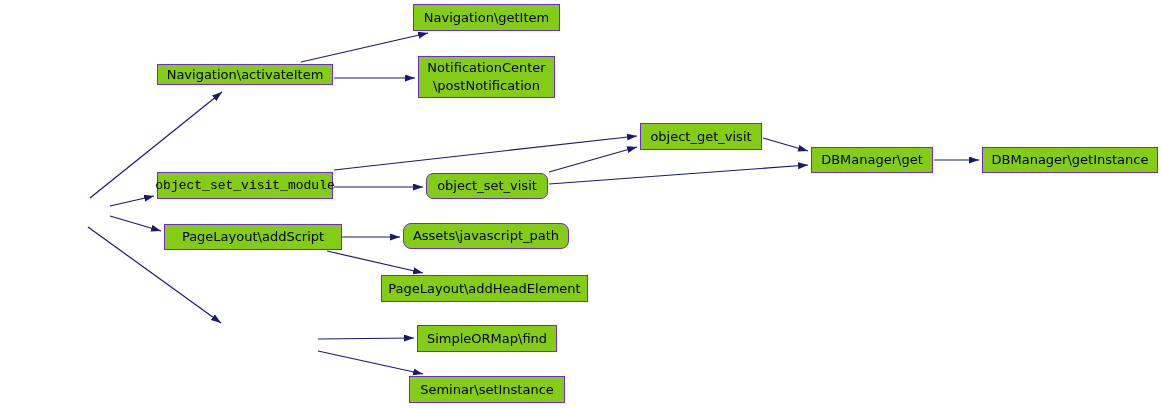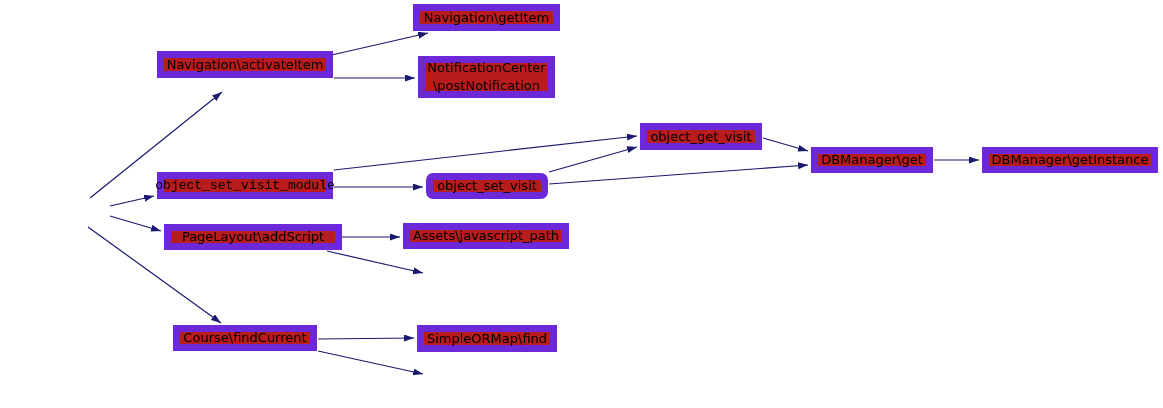--- a/index.html
+++ b/index.html
@@ -25,22 +25,22 @@
   .node-layer {
     position: absolute;
     left: 0;
     top: 0;
     width: 100%;
     height: 100%;
   }
   .node {
     position: absolute;
     box-sizing: border-box;
-    background: #b91c1c;
-    border: 7px solid #6d28d9;
+    background: #84cc16;
+    border: 1px solid #6d28d9;
     color: #000000;
     font-size: 13px;
     line-height: 1.35;
     display: flex;
     align-items: center;
     justify-content: center;
     text-align: center;
     white-space: pre-line;
     cursor: pointer;
   }
@@ -76,27 +76,28 @@
         <line x1="549" y1="184" x2="808" y2="165" class="edge-line" stroke="#191970" marker-end="url(#arrowhead)"></line>
         <line x1="763" y1="138" x2="808" y2="151" class="edge-line" stroke="#191970" marker-end="url(#arrowhead)"></line>
         <line x1="934" y1="160" x2="979" y2="160" class="edge-line" stroke="#191970" marker-end="url(#arrowhead)"></line>
         <line x1="327" y1="237" x2="400" y2="237" class="edge-line" stroke="#191970" marker-end="url(#arrowhead)"></line>
         <line x1="327" y1="251" x2="423" y2="273" class="edge-line" stroke="#191970" marker-end="url(#arrowhead)"></line>
         <line x1="318" y1="339" x2="414" y2="338" class="edge-line" stroke="#191970" marker-end="url(#arrowhead)"></line>
         <line x1="318" y1="351" x2="423" y2="374" class="edge-line" stroke="#191970" marker-end="url(#arrowhead)"></line>
       </g>
   </svg>
   <div class="node-layer" id="node-layer">
-      <div class="node" style="left: 157px; top: 51px; width: 176px; height: 27px;">Navigation\activateItem</div>
+      <div class="node" style="left: 157px; top: 64px; width: 176px; height: 21px;">Navigation\activateItem</div>
       <div class="node" style="left: 413px; top: 4px; width: 147px; height: 27px;">Navigation\getItem</div>
       <div class="node" style="left: 418px; top: 56px; width: 137px; height: 42px;">NotificationCenter
 \postNotification</div>
       <div class="node" style="left: 157px; top: 172px; width: 176px; height: 27px; font-family: Liberation Mono, monospace;">object_set_visit_module</div>
       <div class="node" style="left: 426px; top: 173px; width: 122px; height: 26px; border-radius: 7px;">object_set_visit</div>
       <div class="node" style="left: 640px; top: 123px; width: 122px; height: 27px; text-align: right;">object_get_visit</div>
       <div class="node" style="left: 811px; top: 147px; width: 122px; height: 26px;">DBManager\get</div>
       <div class="node" style="left: 982px; top: 147px; width: 176px; height: 26px;">DBManager\getInstance</div>
       <div class="node" style="left: 164px; top: 224px; width: 178px; height: 26px;">PageLayout\addScript</div>
-      <div class="node" style="left: 403px; top: 223px; width: 166px; height: 26px;">Assets\javascript_path</div>
-      <div class="node" style="left: 173px; top: 325px; width: 144px; height: 26px;">Course\findCurrent</div>
+      <div class="node" style="left: 403px; top: 223px; width: 166px; height: 26px; border-radius: 8px;">Assets\javascript_path</div>
+      <div class="node" style="left: 381px; top: 275px; width: 207px; height: 27px;">PageLayout\addHeadElement</div>
       <div class="node" style="left: 417px; top: 325px; width: 140px; height: 27px;">SimpleORMap\find</div>
+      <div class="node" style="left: 409px; top: 376px; width: 156px; height: 27px;">Seminar\setInstance</div>
     </div>
 </div>
 
 </body></html>

